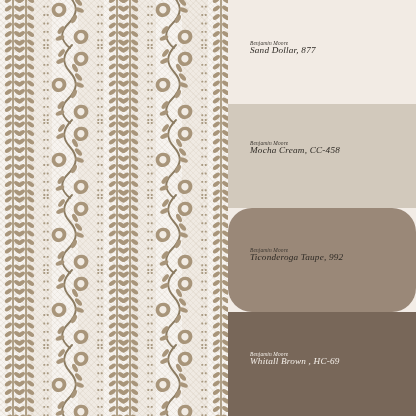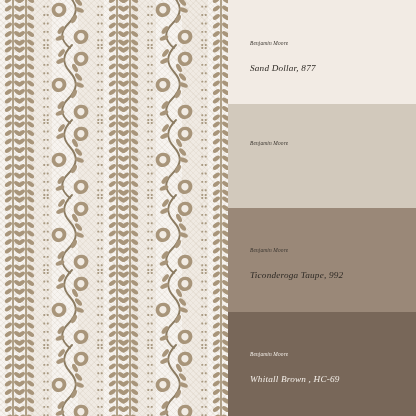--- a/index.html
+++ b/index.html
@@ -51,21 +51,21 @@
     color:#3b3630;
     white-space:nowrap;
   }
   .name{
     font-style:italic;
     font-size:9.2px;
     letter-spacing:.2px;
     line-height:1;
     color:#2e2a25;
     white-space:nowrap;
-    margin-top:18px;
+    margin-top:0;
   }
   .swatch.dark .brand,.swatch.dark .name{color:#f4efe9;}
 </style>
 </head>
 <body>
 
 <div id="canvas">
 
   <div id="wallpaper">
     <div class="stripes"></div>
@@ -171,24 +171,25 @@
     <div class="swatch" style="height:104px;background:#f2ebe4;">
       <div class="lbl" style="top:41px;">
         <div class="brand">Benjamin Moore</div>
         <div class="name">Sand Dollar, 877</div>
       </div>
     </div>
 
     <div class="swatch" style="height:104px;background:#d2c9bc;">
       <div class="lbl" style="top:37px;">
         <div class="brand">Benjamin Moore</div>
-      </div>
-    </div>
-
-    <div class="swatch" style="height:104px;background:#9a8878;">
+        <div class="name">Mocha Cream, CC-458</div>
+      </div>
+    </div>
+
+    <div class="swatch" style="height:104px;background:#9a8878;border-radius:24px;">
       <div class="lbl" style="top:40px;">
         <div class="brand">Benjamin Moore</div>
         <div class="name">Ticonderoga Taupe, 992</div>
       </div>
     </div>
 
     <div class="swatch dark" style="height:104px;background:#786759;text-decoration:underline;">
       <div class="lbl" style="top:40px;">
         <div class="brand">Benjamin Moore</div>
         <div class="name">Whitall Brown , HC-69</div>

